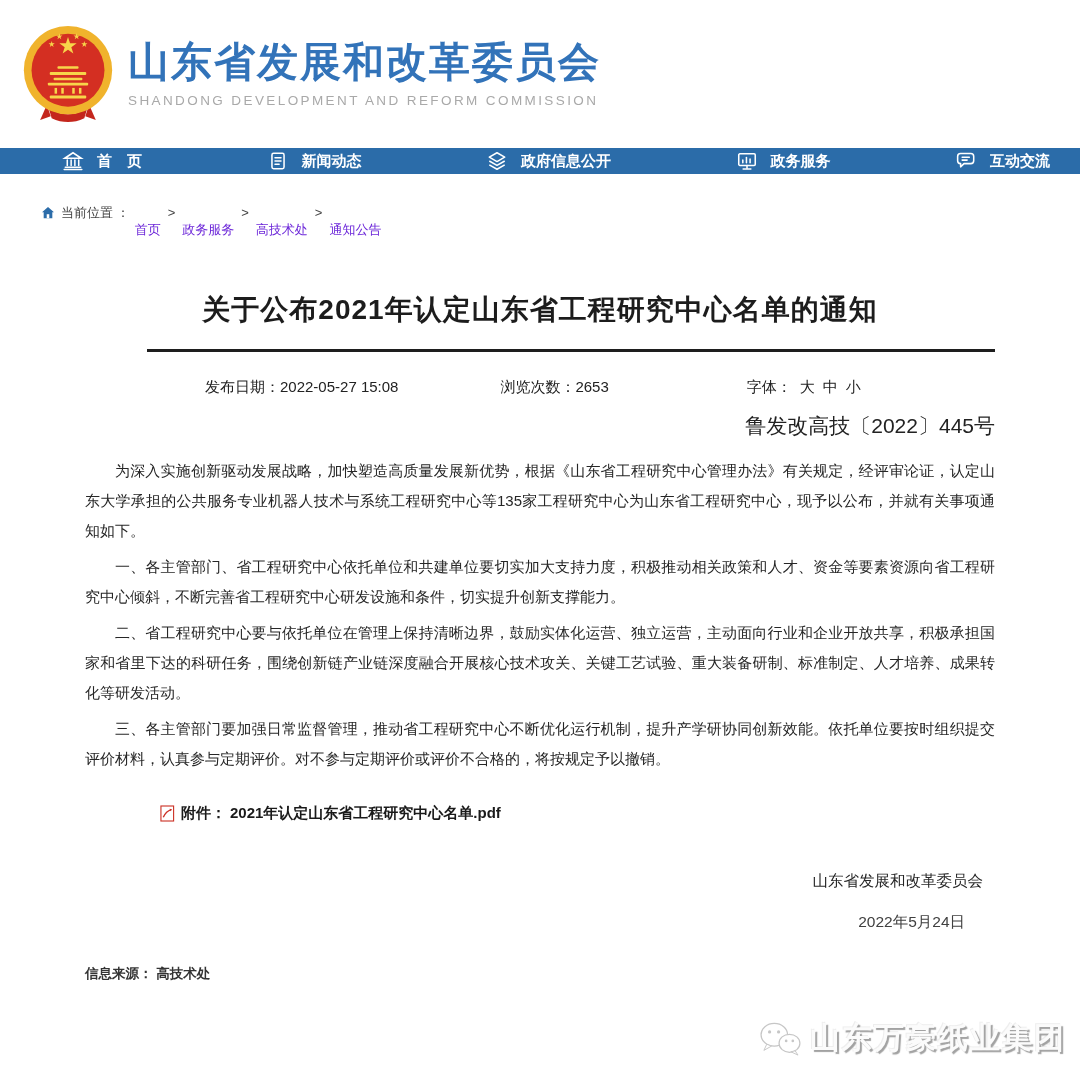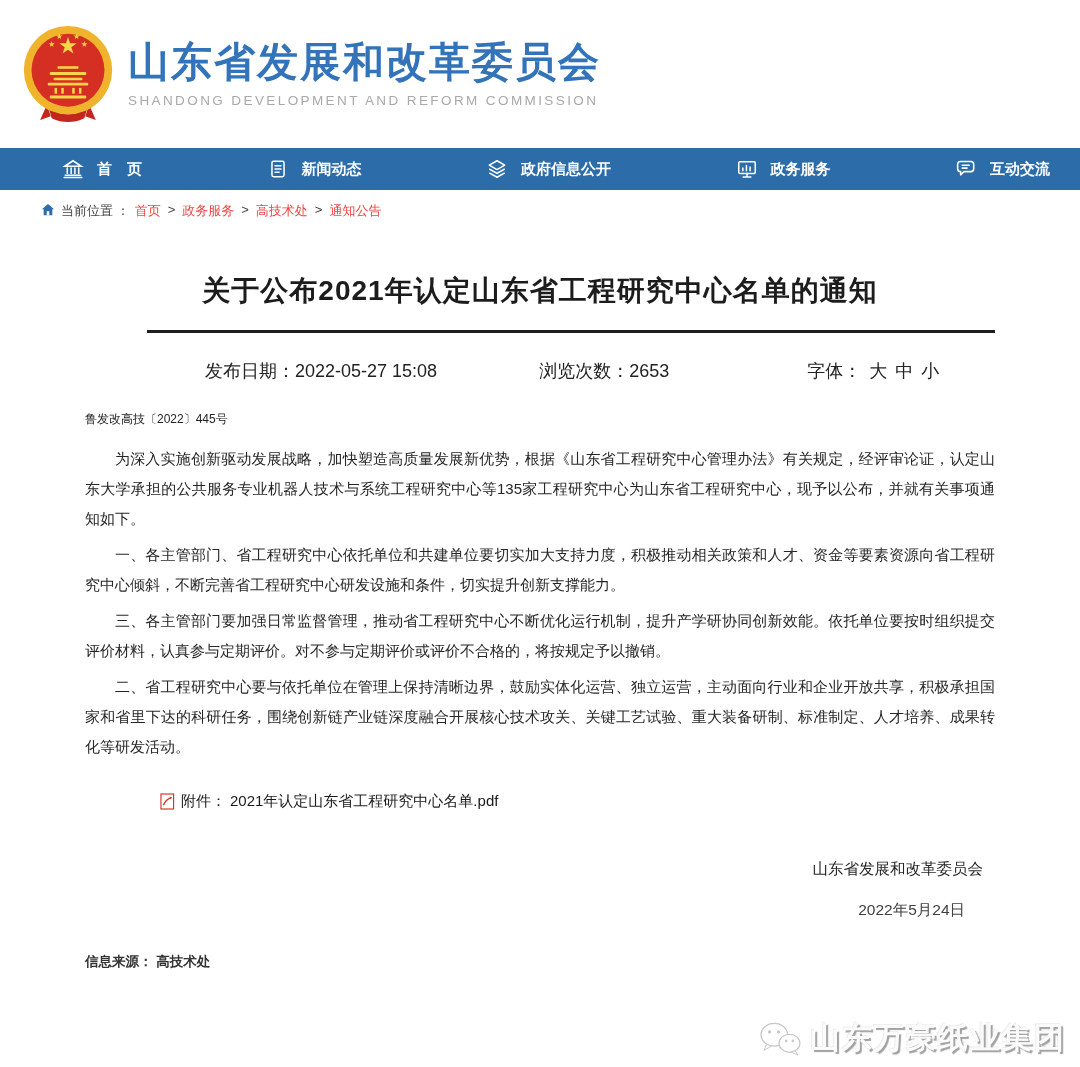--- a/index.html
+++ b/index.html
@@ -8,47 +8,47 @@
   .page { width:1080px; height:1067px; margin:0 auto; background:#fff; position:relative; overflow:hidden; }
 
   
   .header { height:148px; display:flex; align-items:center; padding-left:20px; background:#fff; }
   .logo { width:96px; height:100px; flex:0 0 auto; }
   .header-text { margin-left:12px; }
   .site-title { font-size:41px; font-weight:bold; color:#3273b9; letter-spacing:2px; line-height:1.1; }
   .site-subtitle { font-size:13.5px; color:#a9a9a9; letter-spacing:2.4px; margin-top:8px; }
 
   
-  .navbar { height:42px; background:#2b6ca9; display:flex; align-items:center; justify-content:space-between; padding:0 30px 0 62px; }
+  .navbar { height:26px; background:#2b6ca9; display:flex; align-items:center; justify-content:space-between; padding:0 30px 0 62px; }
   .nav-item { display:flex; align-items:center; gap:13px; color:#fff; font-size:15px; font-weight:bold; cursor:pointer; }
   .nav-item .nav-icon { display:flex; align-items:center; }
   .nav-item svg { display:block; }
 
   
-  .breadcrumb { display:flex; align-items:flex-start; gap:5px; padding:12px 16px 8px 40px; font-size:13px; color:#444; }
-  .breadcrumb .crumb { color:#ef4444; cursor:pointer; text-decoration:none; }
+  .breadcrumb { display:flex; align-items:center; gap:5px; padding:12px 16px 8px 40px; font-size:13px; color:#444; }
+  .breadcrumb .crumb { color:#6d28d9; cursor:pointer; text-decoration:none;margin-top:35px; }
   .breadcrumb .sep { color:#444; margin:0 2px; }
 
   
   .article { padding:0 85px; position:relative; }
   .article-title { text-align:center; font-size:28px; font-weight:bold; color:#1c1c1c; margin-top:44px; letter-spacing:1px; }
   .title-rule { border-top:3px solid #1e1e1e; margin:20px 0 0 62px; }
 
-  .meta-row { display:flex; align-items:center; margin:26px 0 0 120px; font-size:18px; color:#222; }
+  .meta-row { display:flex; align-items:center; margin:26px 0 0 120px; font-size:15px; color:#222; }
   .meta-item { white-space:nowrap; }
   .meta-views { margin-left:102px; }
   .meta-font { margin-left:138px; }
   .font-opt { margin-left:8px; cursor:pointer; }
-  .doc-number { text-align:left; font-size:12px; color:#222; margin-top:28px; }
+  .doc-number { text-align:right; font-size:21px; color:#222; margin-top:15px; }
 
   .body-text { margin-top:16px; font-size:15px; line-height:30px; color:#262626; text-align:justify; }
   .body-text p { margin-bottom:6px; }
   .body-text p.indent { text-indent:2em; }
 
-  .attachment { display:flex; align-items:center; gap:4px; margin:30px 0 0 75px; font-size:15px; font-weight:normal; color:#1a1a1a; cursor:pointer; }
+  .attachment { display:flex; align-items:center; gap:4px; margin:30px 0 0 75px; font-size:15px; font-weight:bold; color:#1a1a1a; cursor:pointer; }
   .attachment svg { display:block; margin-right:2px; }
 
   .signature { text-align:right; margin-top:48px; }
   .sig-org { font-size:15.5px; color:#262626; padding-right:12px; }
   .sig-date { font-size:15.5px; color:#404040; margin-top:20px; padding-right:30px; }
   .source-row { text-align:left; font-size:13.5px; font-weight:bold; color:#333; margin-top:32px; padding-right:12px; }
 
   
   .watermark { position:absolute; right:14px; bottom:8px; display:flex; align-items:center; gap:8px;justify-content:center; }
   .watermark-text { font-size:30px; font-weight:bold; color:#fbfbfb; letter-spacing:2px;
@@ -183,22 +183,22 @@
       <span class="meta-item meta-font">
         <span>字体：</span><span class="font-opt">大</span><span class="font-opt">中</span><span class="font-opt">小</span>
       </span>
     </div>
 
     <div class="doc-number">鲁发改高技〔2022〕445号</div>
 
     <div class="body-text">
       <p class="indent">为深入实施创新驱动发展战略，加快塑造高质量发展新优势，根据《山东省工程研究中心管理办法》有关规定，经评审论证，认定山东大学承担的公共服务专业机器人技术与系统工程研究中心等135家工程研究中心为山东省工程研究中心，现予以公布，并就有关事项通知如下。</p>
       <p class="indent">一、各主管部门、省工程研究中心依托单位和共建单位要切实加大支持力度，积极推动相关政策和人才、资金等要素资源向省工程研究中心倾斜，不断完善省工程研究中心研发设施和条件，切实提升创新支撑能力。</p>
+      <p class="indent">二、省工程研究中心要与依托单位在管理上保持清晰边界，鼓励实体化运营、独立运营，主动面向行业和企业开放共享，积极承担国家和省里下达的科研任务，围绕创新链产业链深度融合开展核心技术攻关、关键工艺试验、重大装备研制、标准制定、人才培养、成果转化等研发活动。</p>
       <p class="indent">三、各主管部门要加强日常监督管理，推动省工程研究中心不断优化运行机制，提升产学研协同创新效能。依托单位要按时组织提交评价材料，认真参与定期评价。对不参与定期评价或评价不合格的，将按规定予以撤销。</p>
-      <p class="indent">二、省工程研究中心要与依托单位在管理上保持清晰边界，鼓励实体化运营、独立运营，主动面向行业和企业开放共享，积极承担国家和省里下达的科研任务，围绕创新链产业链深度融合开展核心技术攻关、关键工艺试验、重大装备研制、标准制定、人才培养、成果转化等研发活动。</p>
     </div>
 
     <div class="attachment">
       <span style="display:flex;align-items:center;">
         <svg viewBox="0 0 16 18" width="15" height="17">
           <rect x="1" y="1" width="13.5" height="16" fill="#fff" stroke="#cc3327" stroke-width="1.2"></rect>
           <path d="M3.5 13 C5.5 8.5 8 6 12 4.8" fill="none" stroke="#cc3327" stroke-width="1.5"></path>
           <path d="M10.2 4 l2.6 0.5 -1.6 2.1 z" fill="#cc3327"></path>
         </svg>
       </span>

